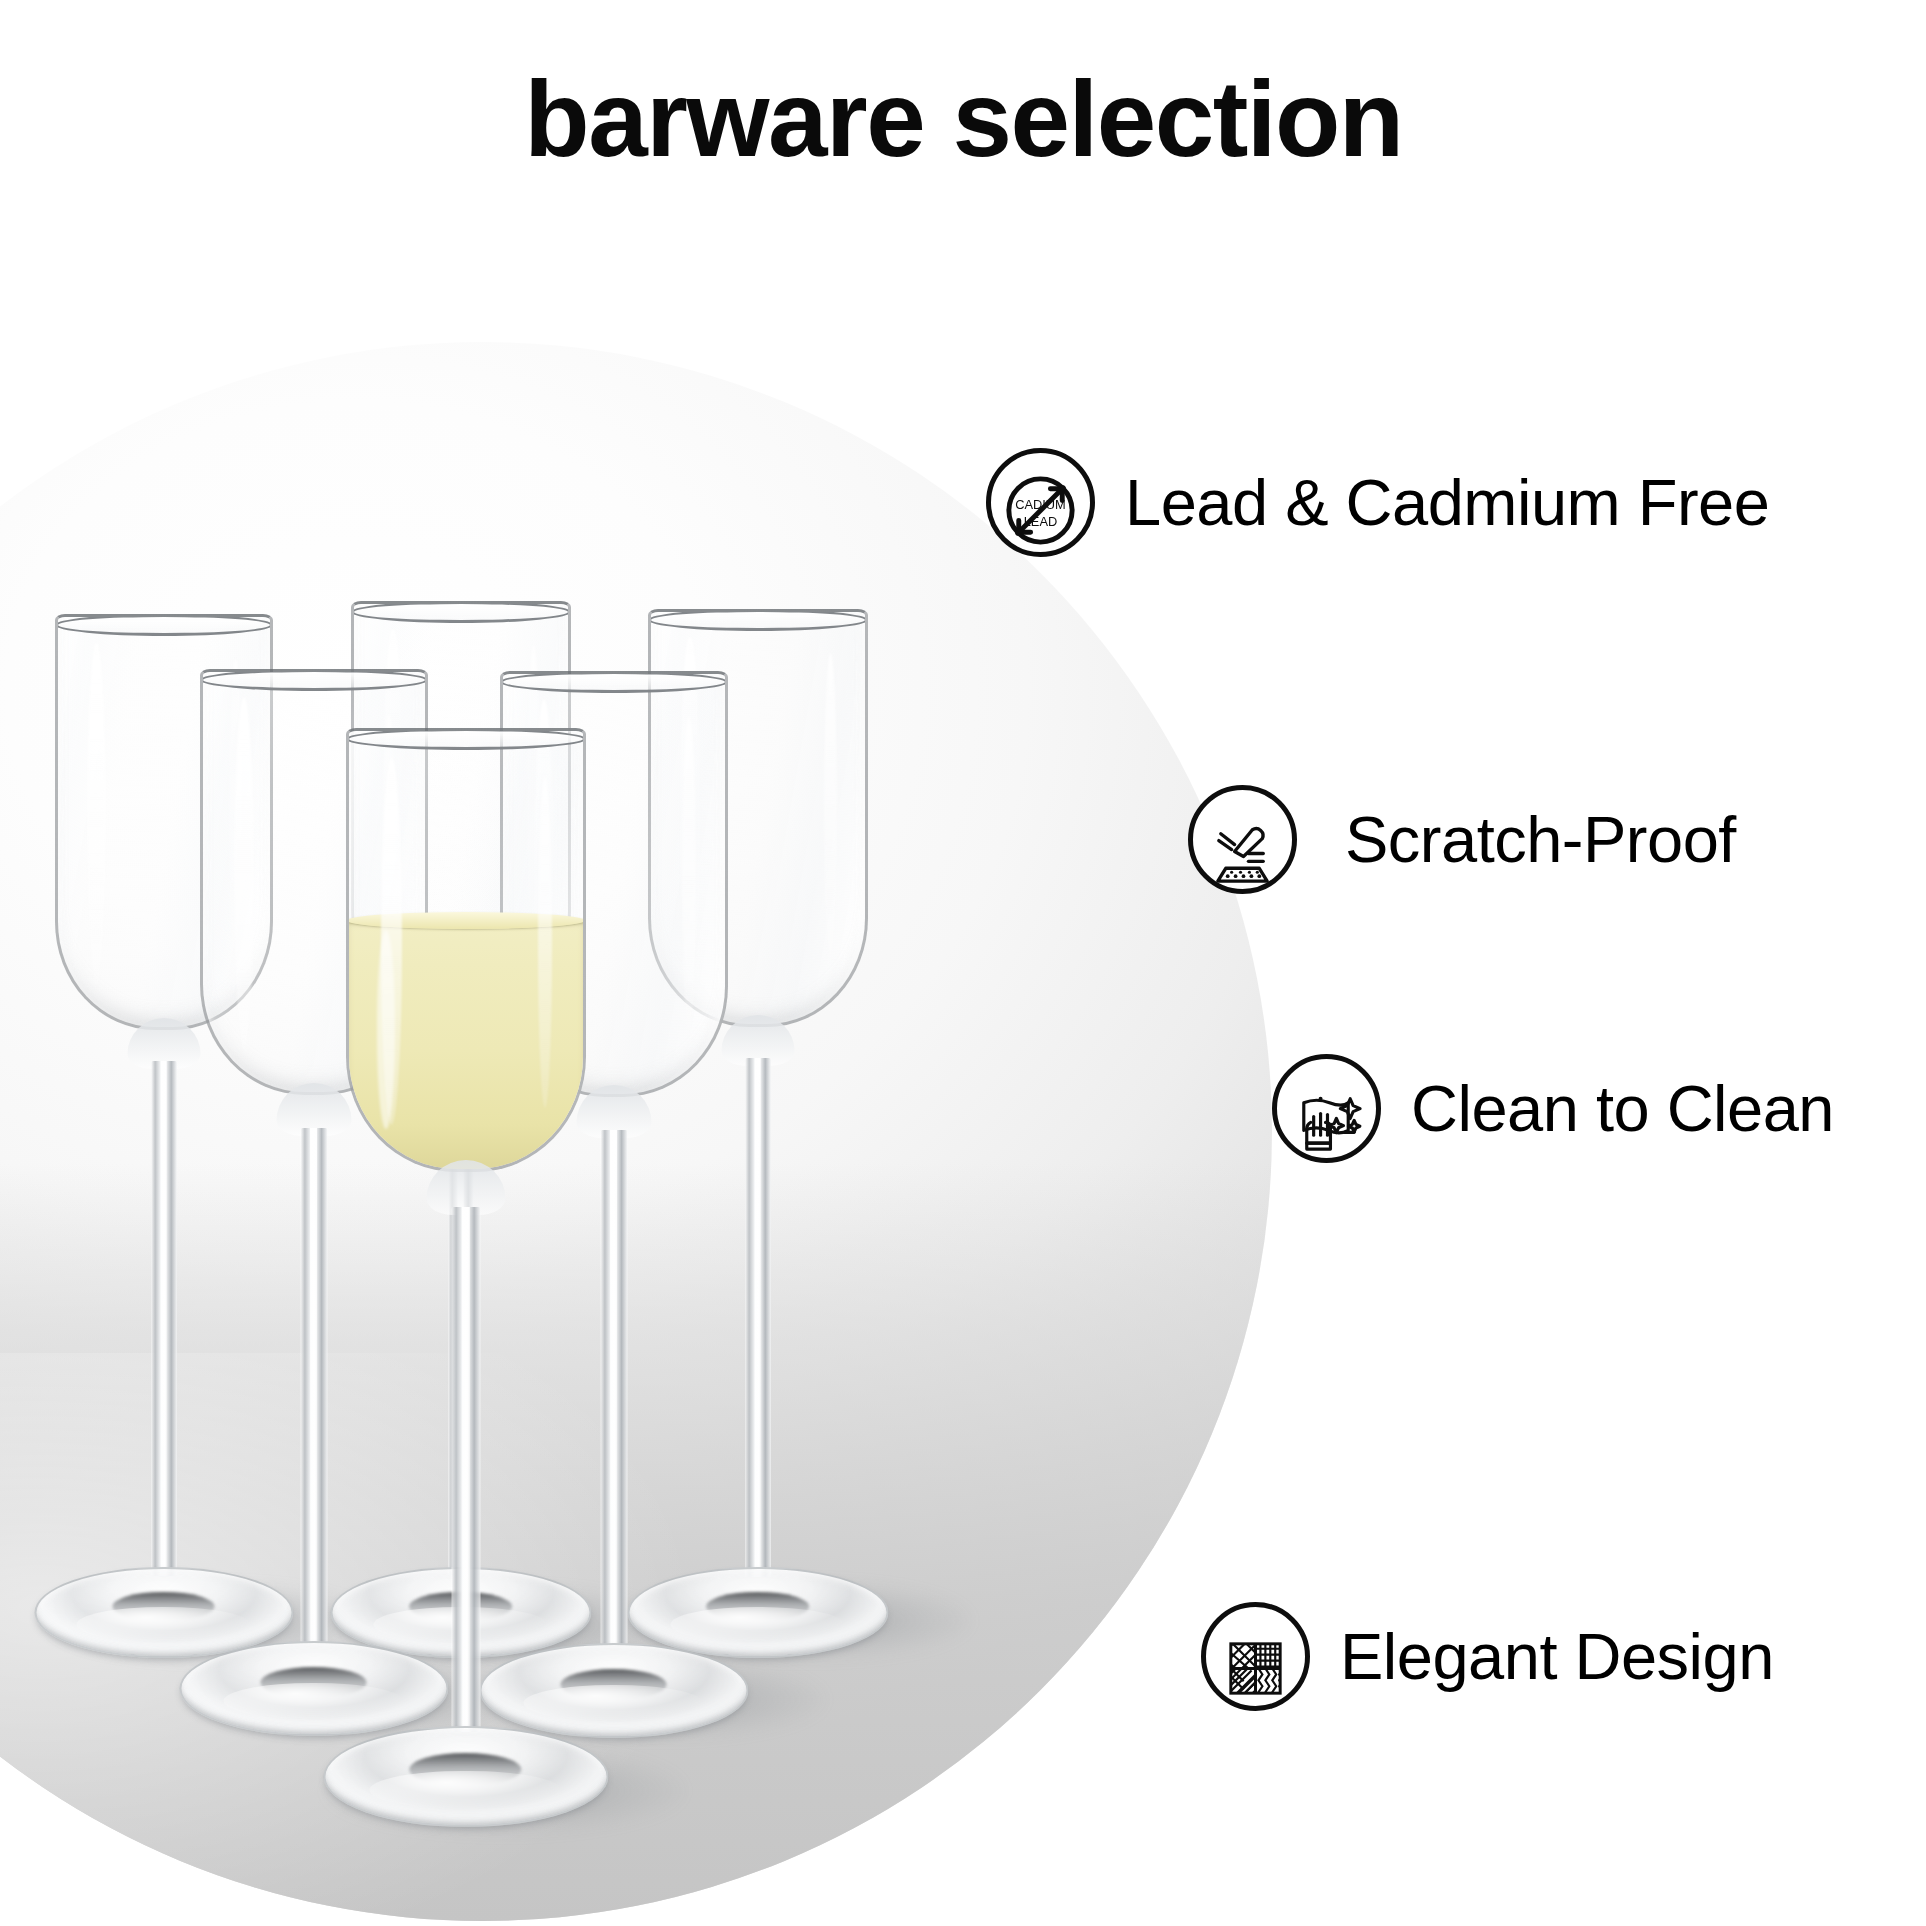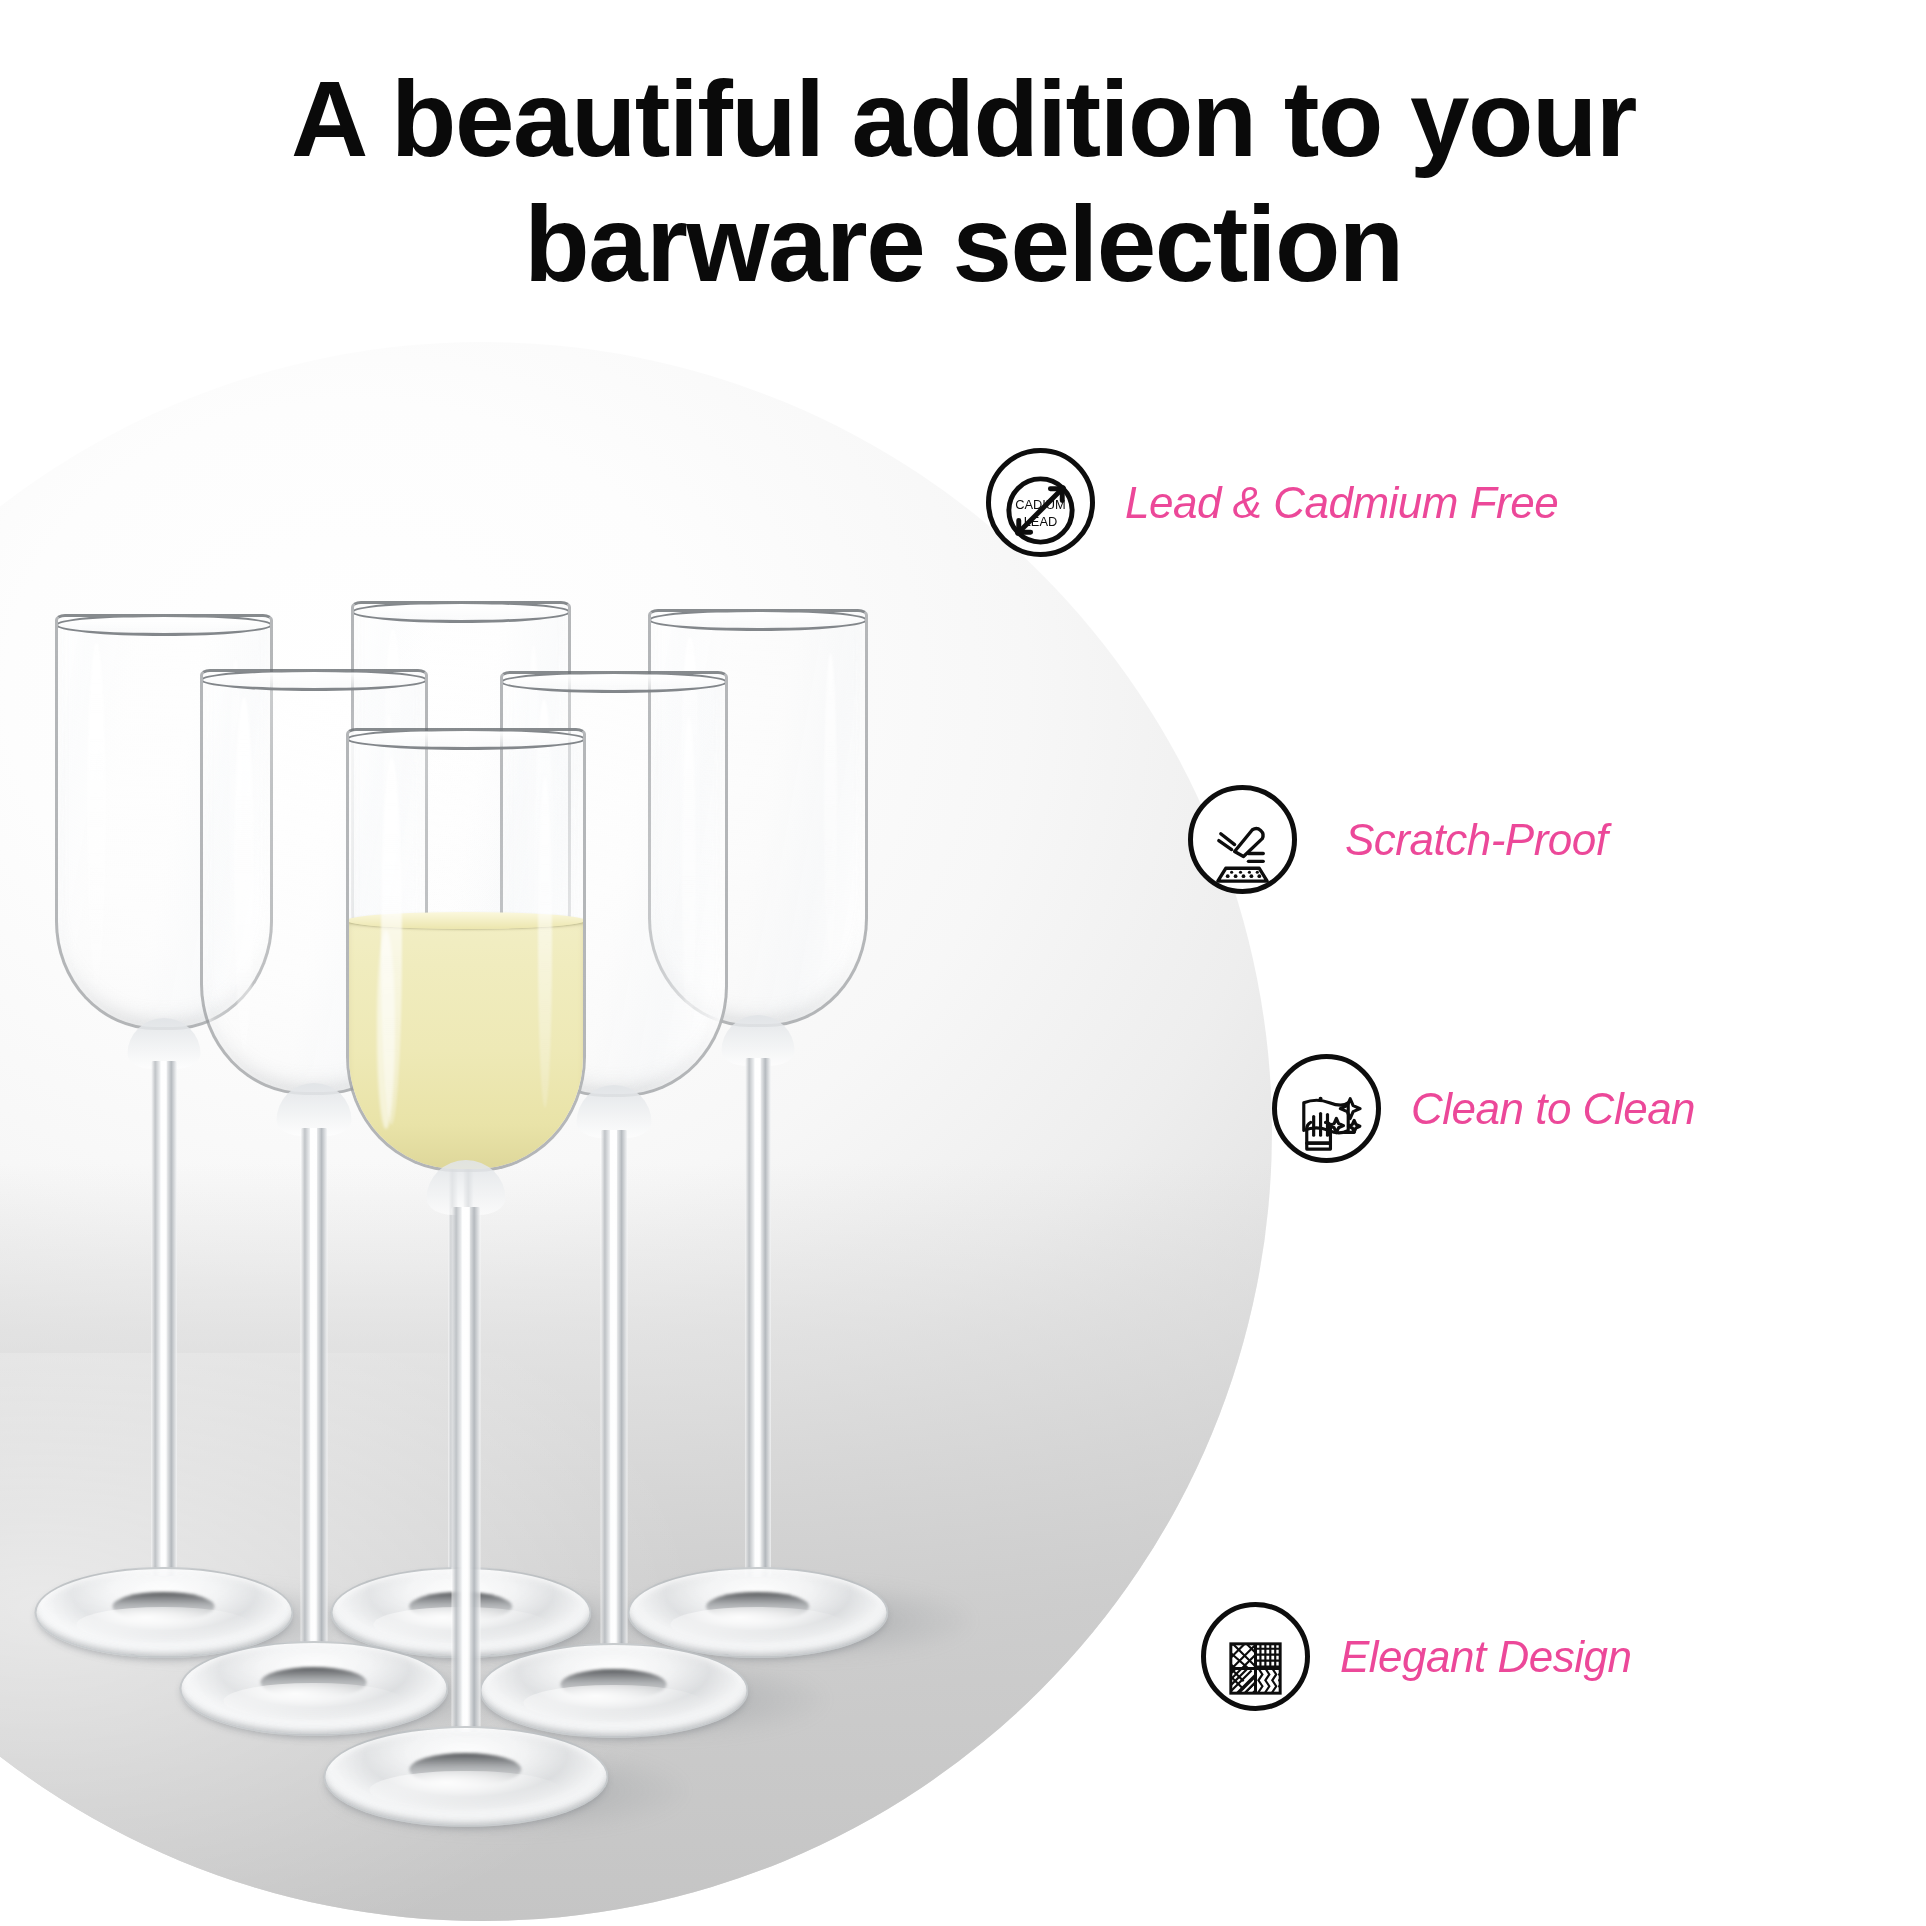--- a/index.html
+++ b/index.html
@@ -212,35 +212,33 @@
     flex:0 0 109px;
     border:5px solid #0d0d0d;
     border-radius:50%;
     display:flex; align-items:flex-end; justify-content:center;
     background:#ffffff;
   }
   .feat-icon svg { display:block; }
   .feat-label {
     font-family:"Liberation Sans", sans-serif;
     font-weight:400;
-    font-size:44px;
+    font-size:65px;
     line-height:1;
-    color:#ec4899;
+    color:#000000;
     letter-spacing:-0.5px;
     white-space:nowrap;
-    font-style:italic;
   }
 </style>
 </head>
 <body>
 
 <div id="stage">
 
   <div class="headline">
-    <div>A beautiful addition to your</div>
     <div>barware selection</div>
   </div>
 
   <div class="photo-circle">
     <div class="floor"></div>
     <div class="floor-sheen"></div>
 
     <div class="shadow" style="left:356px; top:1242px; width:327px; height:77px;"></div>
     <div class="shadow" style="left:505px; top:1317px; width:327px; height:77px;"></div>
     <div class="shadow" style="left:653px; top:1245px; width:327px; height:77px;"></div>

